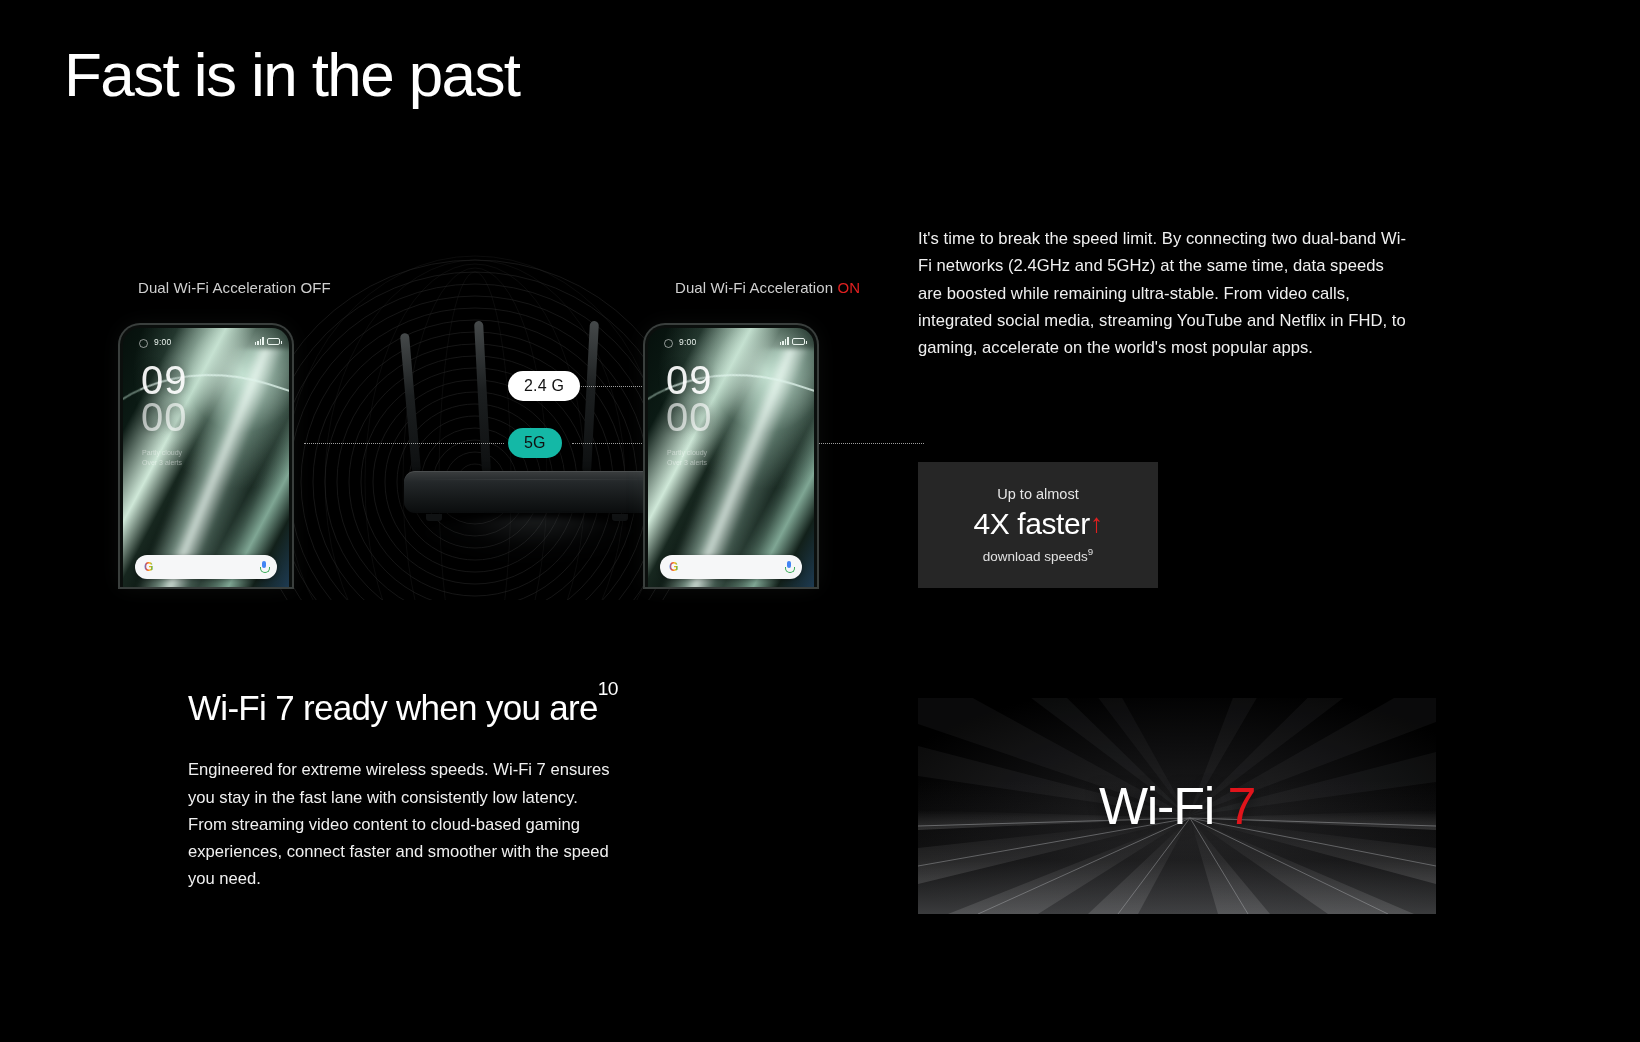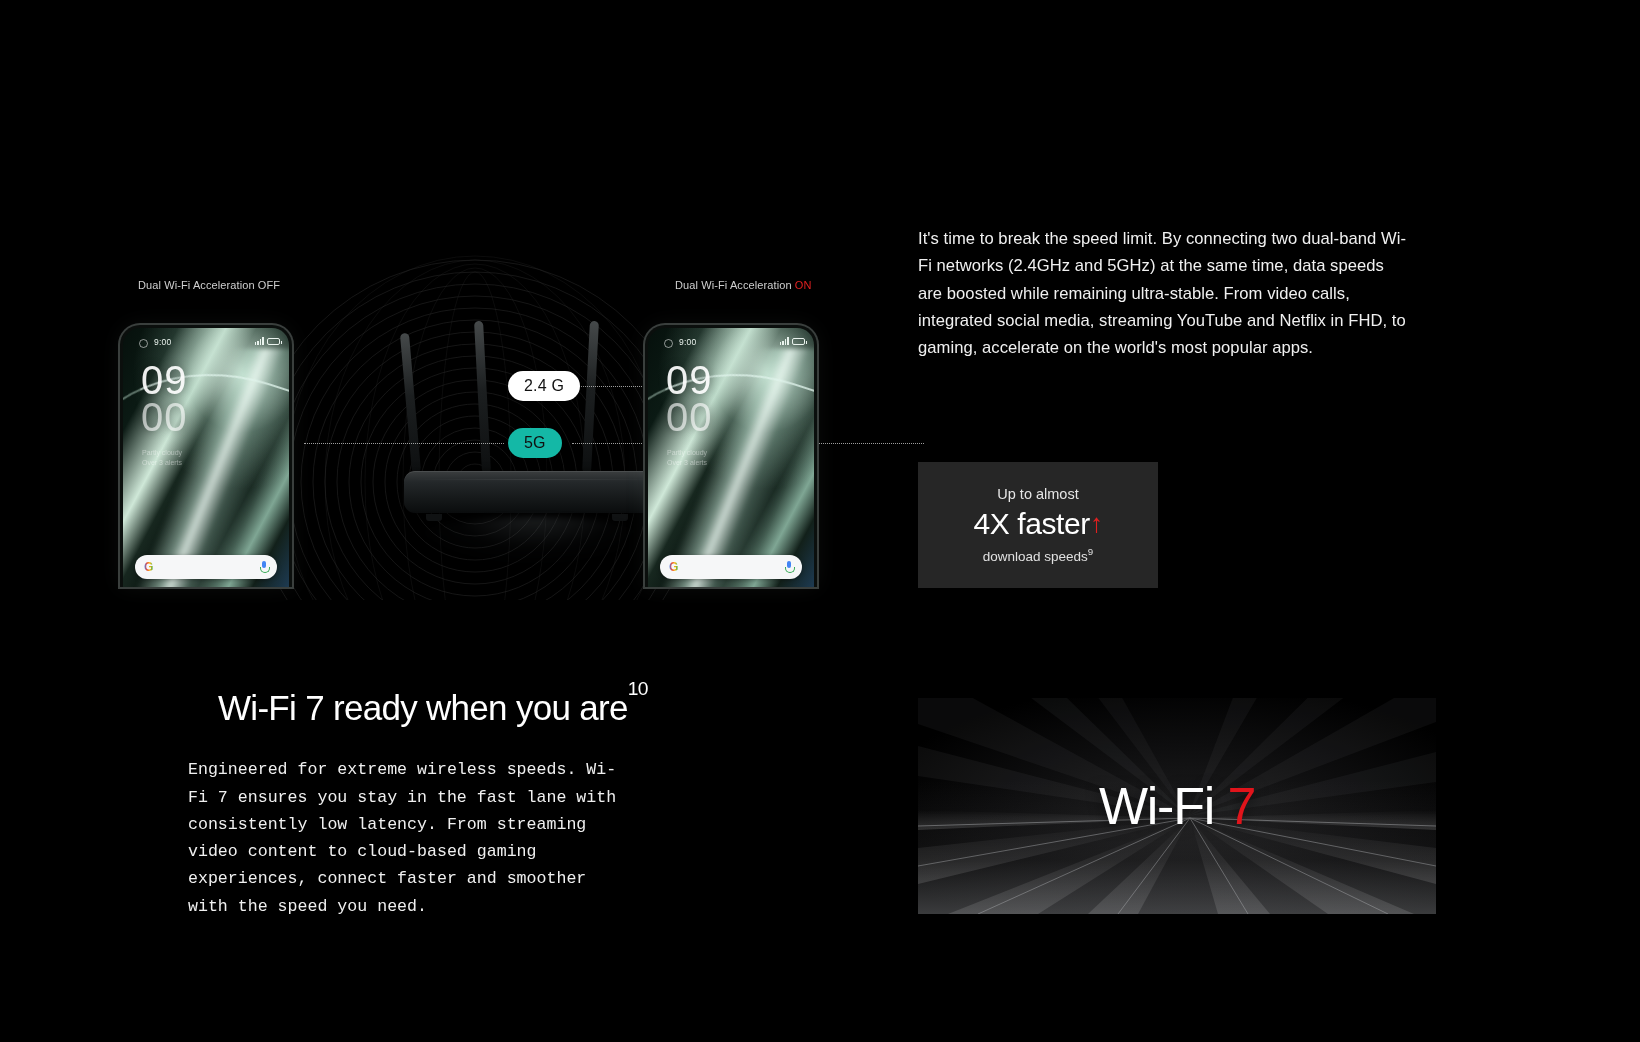--- a/index.html
+++ b/index.html
@@ -26,21 +26,21 @@
     position:absolute; left:60px; top:255px;
     width:830px; height:350px;
   }
   .ripples{
     position:absolute; left:180px; top:-5px; width:470px; height:350px;
     overflow:hidden;
   }
   .ripples svg{ display:block; }
 
   .cap{
-    position:absolute; font-size:11px; letter-spacing:.1px;
+    position:absolute; font-size:15px; letter-spacing:.1px;
     color:#cfcfcf; white-space:nowrap; font-weight:400;
   }
   .cap-off{ left:78px; top:24px; }
   .cap-on { left:615px; top:24px; }
   .cap-on .state{ color:#e02020;text-align:right; }
 
   
   .phone{
     position:absolute; top:70px; width:172px; height:262px;
     border-radius:20px 20px 0 0;
@@ -199,25 +199,25 @@
     display:flex; align-items:center; gap:0;
     font-size:30px; font-weight:500; color:#fff; letter-spacing:-.4px;
   }
   .stat-arrow{ color:#e02020; font-size:26px; line-height:1; transform:translateY(-1px); }
   .stat-bot{ font-size:13.5px; color:#e0e0e0; }
   .stat-bot sup{ font-size:.72em; }
 
   
   .col-botleft{ position:absolute; left:188px; top:688px; width:470px; }
   .sec-title-2{
-    font-size:35px; font-weight:400; letter-spacing:-.7px; color:#fff; line-height:1.15;margin-left:30px;
+    font-size:35px; font-weight:400; letter-spacing:-.7px; color:#fff; line-height:1.15;
   }
   .sec-title-2 sup{ font-size:.55em; top:-.65em; position:relative; }
   .sec-body-2{
-    margin-top:28px; font-size:16.6px; line-height:27.3px; color:#f0f0f0; max-width:432px;font-family:Liberation Mono, monospace;
+    margin-top:28px; font-size:16.6px; line-height:27.3px; color:#f0f0f0; max-width:432px;
   }
 
   
   .art{
     position:absolute; left:918px; top:698px; width:518px; height:216px;
     overflow:hidden; background:#0a0a0a;
   }
   .art .rays{ position:absolute; inset:0; }
   .art .floor{
     position:absolute; left:0; right:0; bottom:0; height:62%;
@@ -229,20 +229,21 @@
     line-height:1; z-index:3; text-shadow:0 2px 14px rgba(0,0,0,.7);
   }
   .art-label .w{ color:#fff; }
   .art-label .seven{ color:#e0141b; }
 </style>
 </head>
 <body>
 
 <div class="page">
 
+  <h1 class="hero-title">Fast is in the past</h1>
 
   <div class="showcase">
 
     <div class="ripples">
       <svg width="470" height="350" viewBox="0 0 470 350" aria-hidden="true">
         <g fill="none" stroke="#3a3a3a" stroke-width="0.7" opacity="0.55">
           <circle cx="235" cy="232" r="18"></circle>
             <circle cx="235" cy="232" r="30"></circle>
           <circle cx="235" cy="232" r="42"></circle>
             <circle cx="235" cy="232" r="54"></circle>

